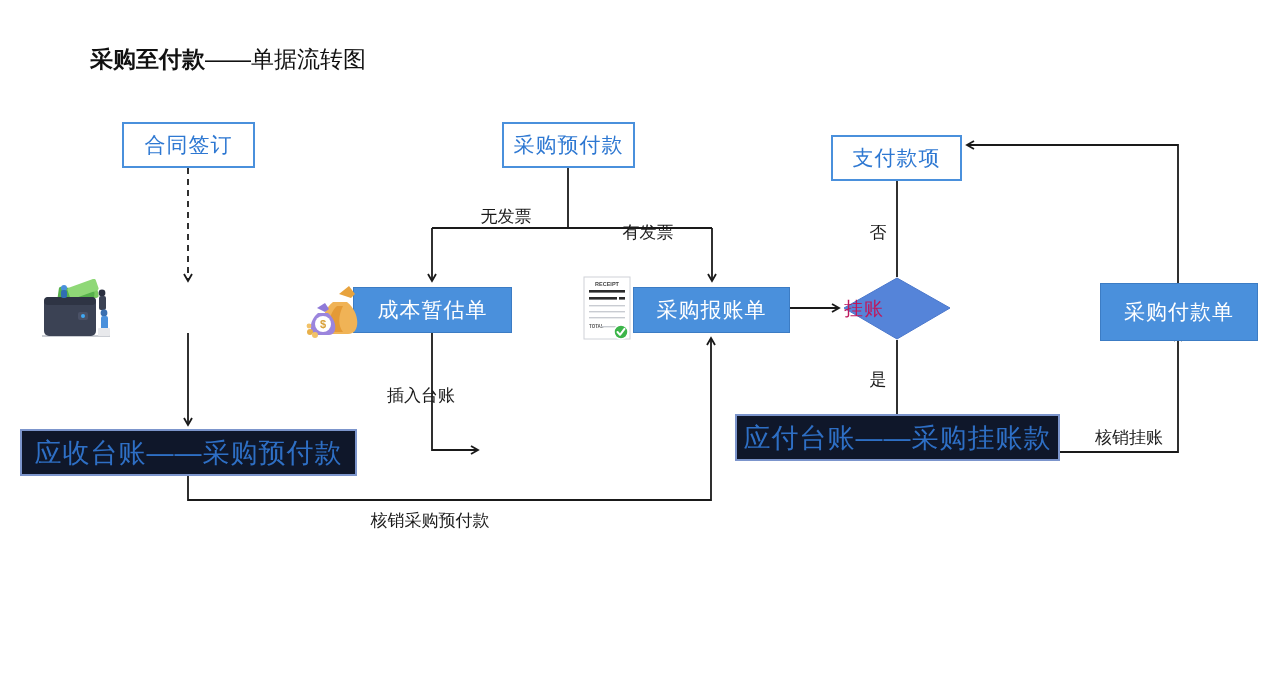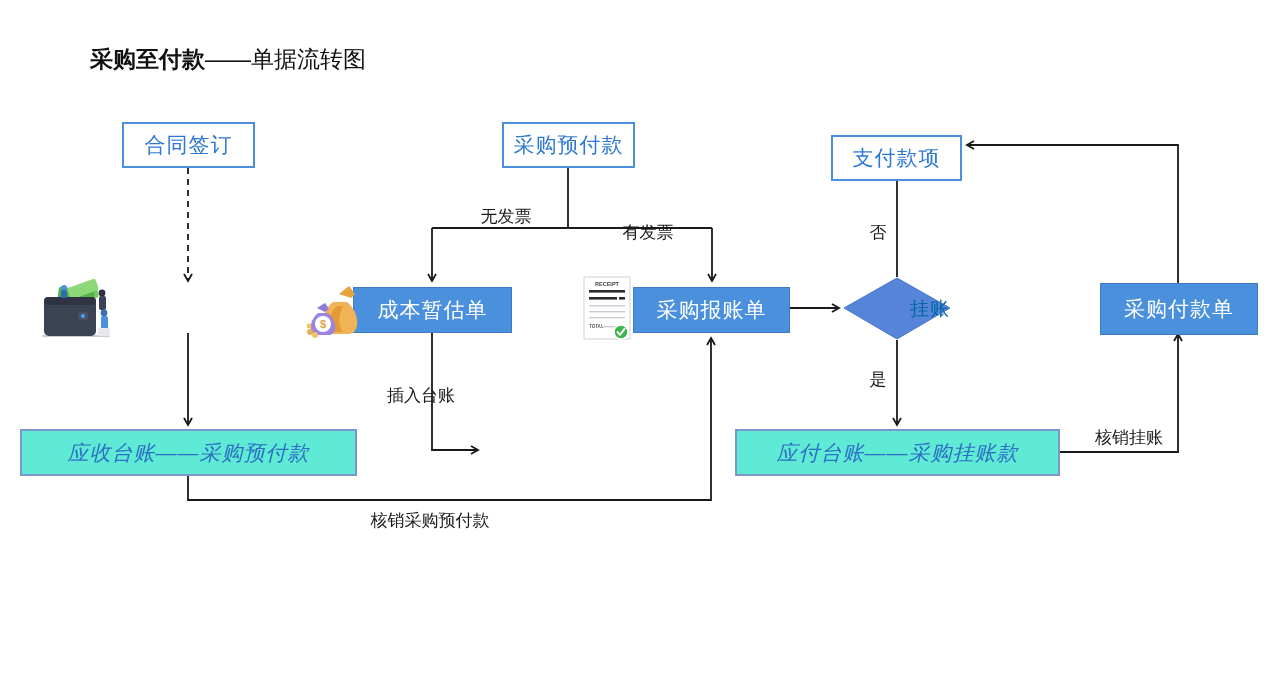--- a/index.html
+++ b/index.html
@@ -5,27 +5,27 @@
   html,body{margin:0;padding:0;background:#fff;}
   #canvas{
     position:relative;width:1280px;height:690px;background:#ffffff;overflow:hidden;
     font-family:"Liberation Sans",sans-serif;
   }
   #wires{position:absolute;left:0;top:0;width:1280px;height:690px;z-index:1;}
   .node{position:absolute;z-index:2;display:flex;align-items:center;justify-content:center;
         box-sizing:border-box;letter-spacing:1px;text-align:right;}
   .outline{background:#ffffff;border:2px solid #4a90dc;color:#2e78d2;font-size:21px;}
   .solid{background:#4a90dc;border:1px solid #3c7cc4;color:#ffffff;font-size:21px;}
-  .light{background:#5eead4;border:2px solid #7c95cc;color:#2e6fc5;font-size:21px;font-style:italic;}
+  .light{background:#0f172a;border:2px solid #7c95cc;color:#2e6fc5;font-size:27px;}
   .edge-label{position:absolute;z-index:3;color:#1a1a1a;font-size:17px;text-align:center;}
   #title{position:absolute;left:90px;top:44px;z-index:3;font-size:23px;color:#111;}
   #title .b{font-weight:bold;}
   .icon{position:absolute;z-index:2;}
   #diamond-label{position:absolute;left:844px;top:278px;width:106px;height:62px;z-index:3;
-        display:flex;align-items:center;justify-content:flex-end;color:#0369a1;font-size:19px;letter-spacing:1px;}
+        display:flex;align-items:center;justify-content:flex-start;color:#be185d;font-size:19px;letter-spacing:1px;}
 </style>
 </head>
 <body>
 
 <div id="canvas">
 
   <svg id="wires" viewBox="0 0 1280 690" xmlns="http://www.w3.org/2000/svg">
     <defs>
       <marker id="arrN" markerWidth="12" markerHeight="12" refX="9" refY="5" orient="auto" markerUnits="userSpaceOnUse">
         <polyline points="2,1 9,5 2,9" fill="none" stroke="#1a1a1a" stroke-width="1.8"></polyline>
@@ -69,32 +69,32 @@
   <div class="node outline" style="left:831px;top:135px;width:131px;height:46px;">
     <span>支付款项</span>
   </div>
 
   <div class="node solid" style="left:353px;top:287px;width:159px;height:46px;">
     <span>成本暂估单</span>
   </div>
   <div class="node solid" style="left:633px;top:287px;width:157px;height:46px;">
     <span>采购报账单</span>
   </div>
-  <div class="node solid" style="left:1100px;top:283px;width:158px;height:52px;">
+  <div class="node solid" style="left:1100px;top:283px;width:158px;height:58px;">
     <span>采购付款单</span>
   </div>
 
   <div id="diamond-label">
     <span>挂账</span>
   </div>
 
   <div class="node light" style="left:20px;top:429px;width:337px;height:47px;">
     <span>应收台账——采购预付款</span>
   </div>
-  <div class="node light" style="left:735px;top:429px;width:325px;height:47px;">
+  <div class="node light" style="left:735px;top:414px;width:325px;height:47px;">
     <span>应付台账——采购挂账款</span>
   </div>
 
   <div class="edge-label" style="left:470px;top:205px;width:72px;">无发票</div>
   <div class="edge-label" style="left:612px;top:221px;width:72px;">有发票</div>
   <div class="edge-label" style="left:864px;top:221px;width:28px;">否</div>
   <div class="edge-label" style="left:864px;top:368px;width:28px;">是</div>
   <div class="edge-label" style="left:384px;top:384px;width:74px;font-family:Liberation Serif, serif;">插入台账</div>
   <div class="edge-label" style="left:355px;top:509px;width:150px;">核销采购预付款</div>
   <div class="edge-label" style="left:1088px;top:426px;width:82px;">核销挂账</div>

